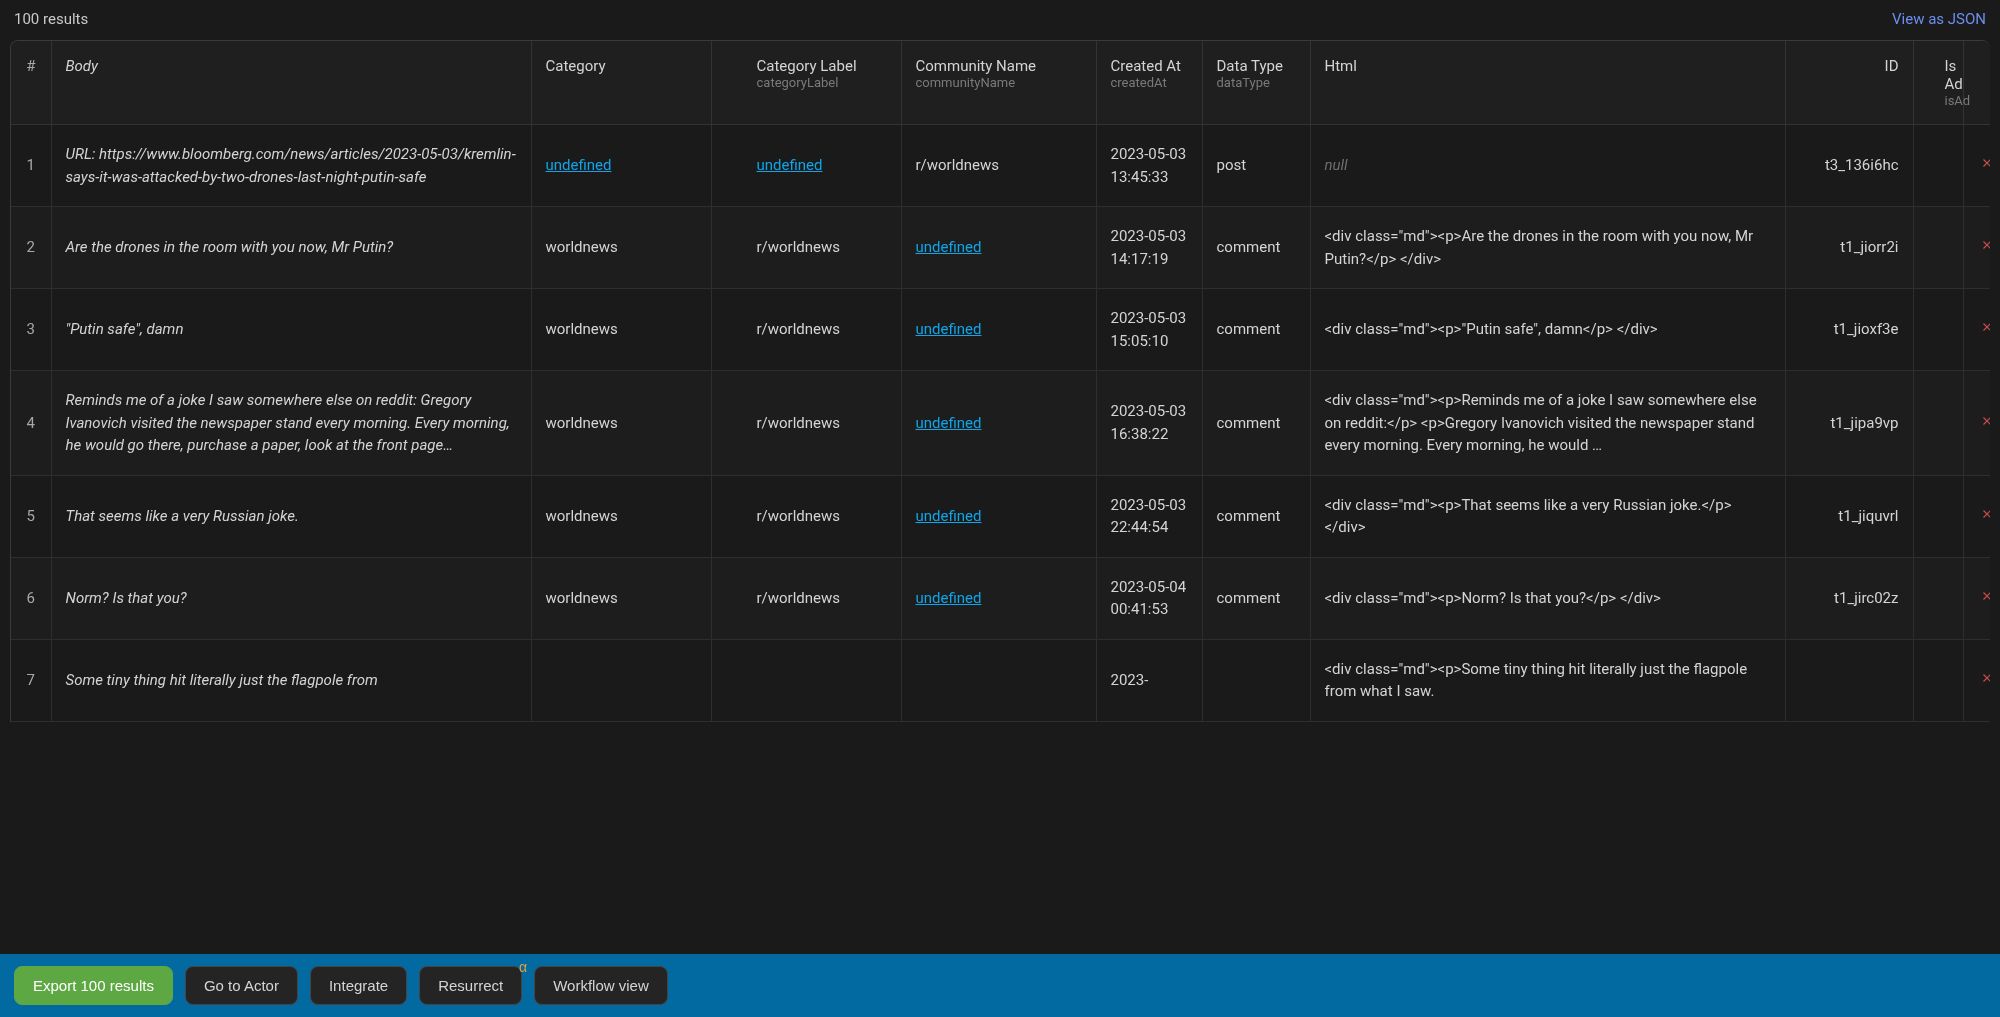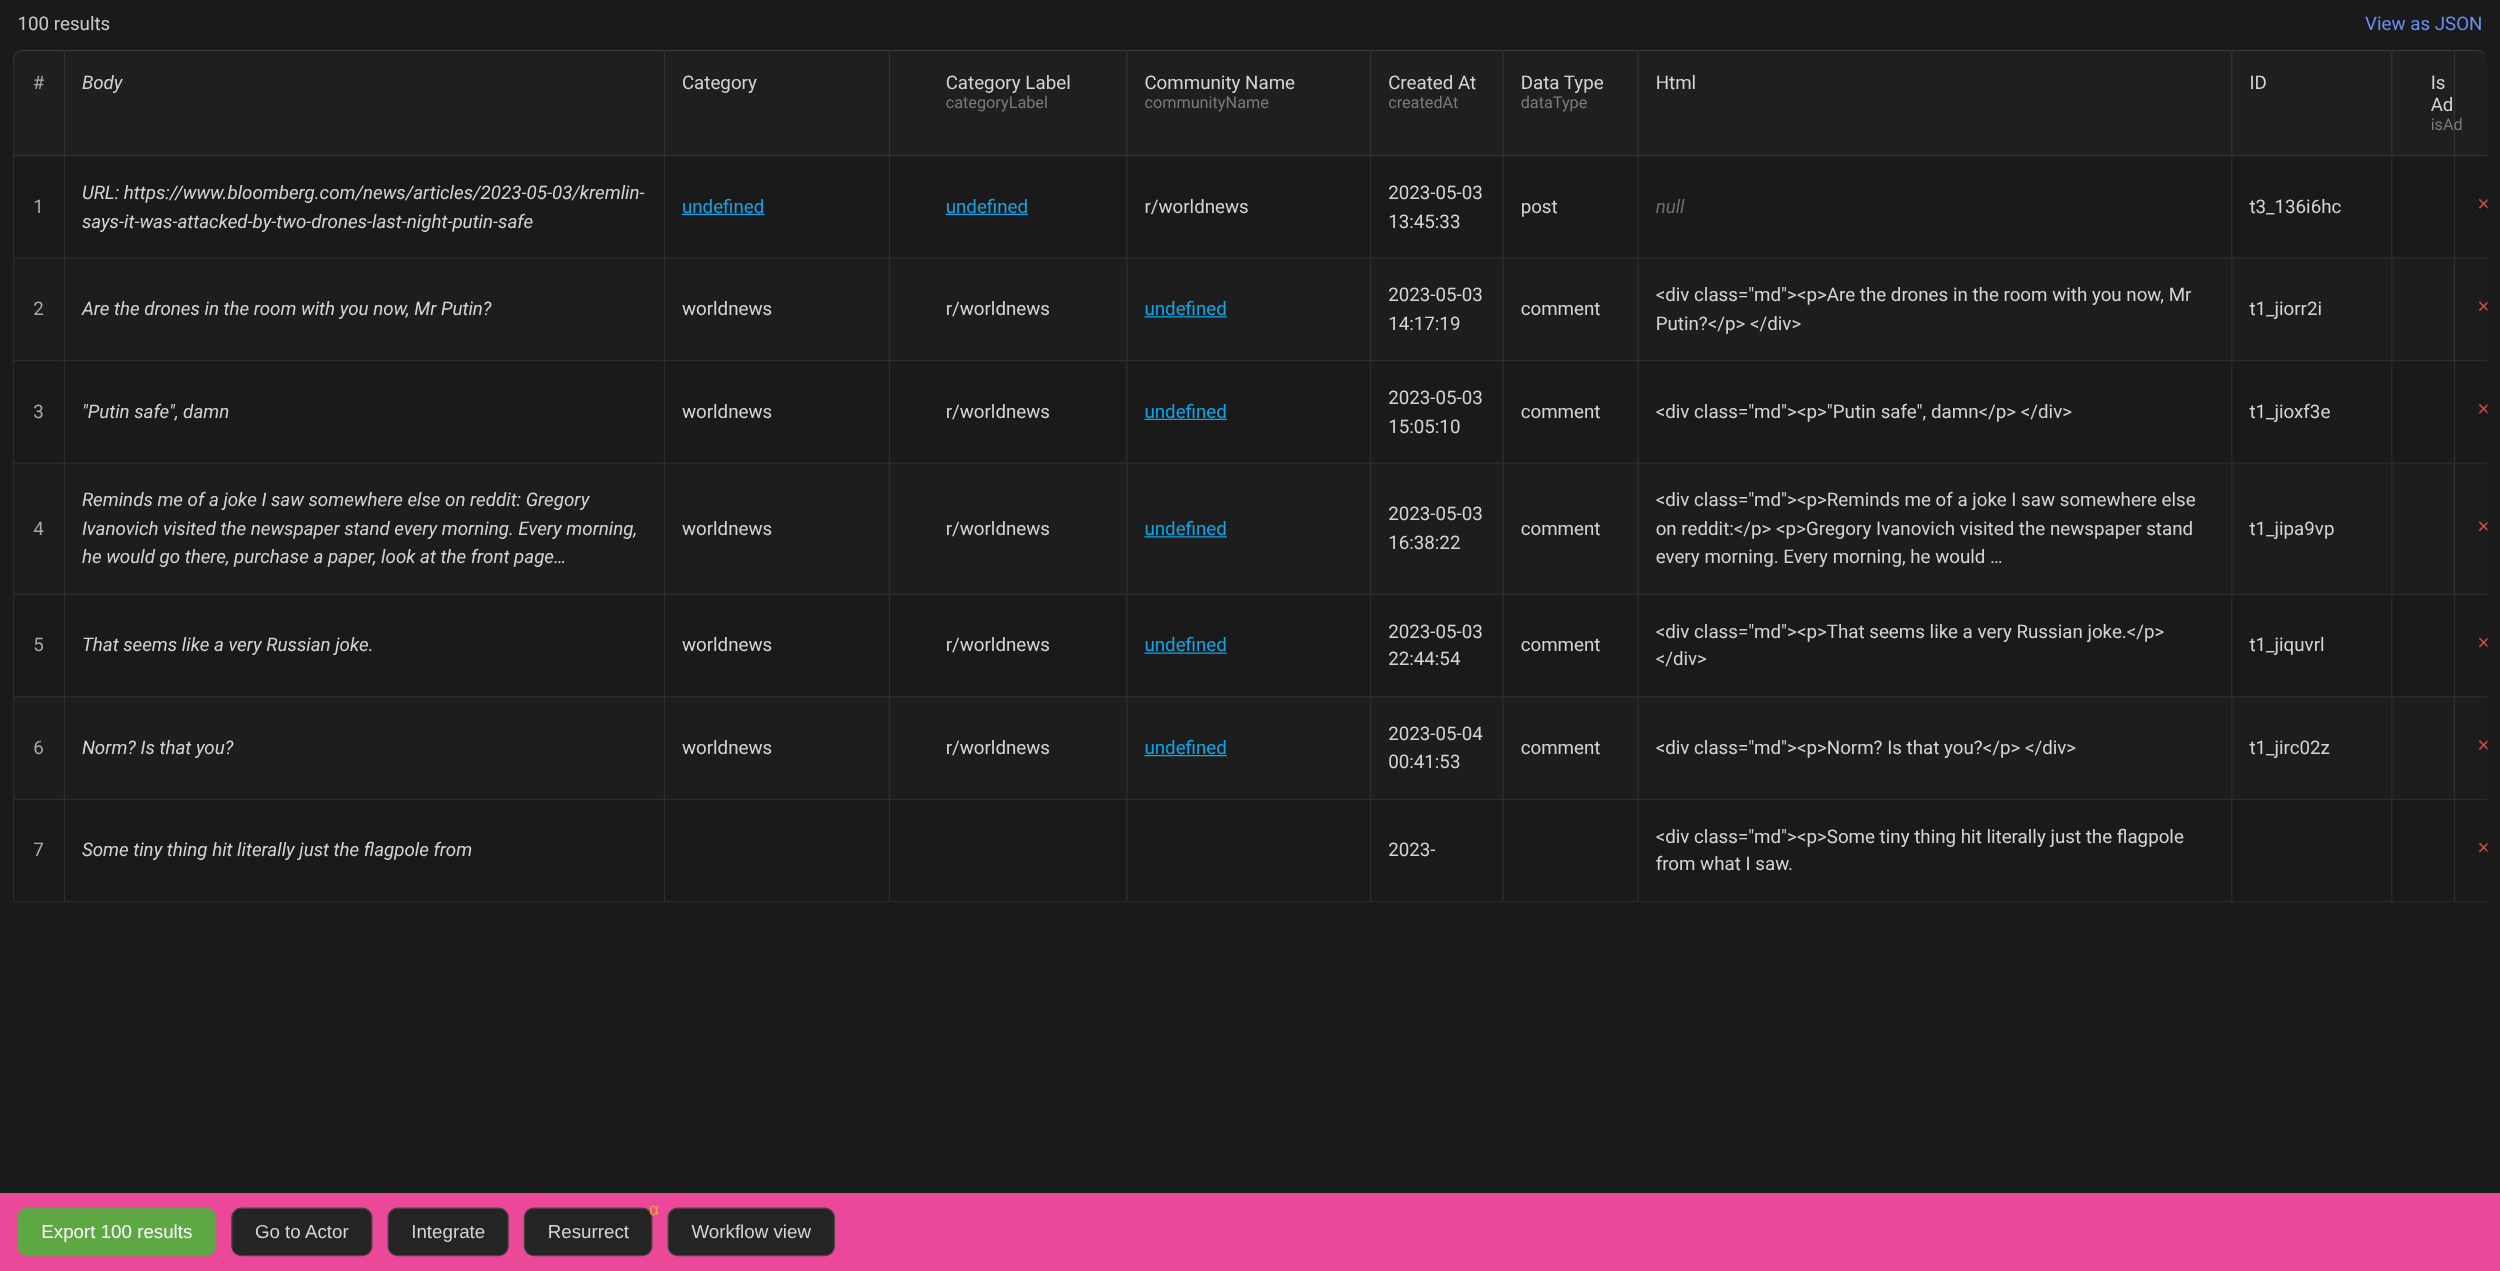--- a/index.html
+++ b/index.html
@@ -61,37 +61,37 @@
   tbody tr:nth-child(even) td { background: #1d1d1d; }
   tbody tr:nth-child(odd) td { background: #1a1a1a; }
   .col-idx { width: 40px; text-align: center; color: #a8a8a8; }
   .col-body { width: 480px; font-style: italic; }
   .col-cat { width: 180px; }
   .col-catlabel { width: 190px; padding-left: 45px; }
   .col-comm { width: 195px; }
   .col-created { width: 106px; }
   .col-dtype { width: 108px; }
   .col-html { width: 475px; }
-  .col-id { width: 128px; }
+  .col-id { width: 128px; text-align: right; }
   .col-isad { width: 50px; padding-left: 31px; }
   .col-del { width: 48px; text-align: center; }
   .undefined { color: #0ea5e9; text-decoration: underline; }
   .nullval { color: #6e6e6e; font-style: italic; }
   .delete-icon {
     width: 14px; height: 14px;
     display: inline-block;
     color: #c94f4f;
     cursor: pointer;
   }
   .delete-icon svg { width: 14px; height: 14px; stroke: #c94f4f; stroke-width: 2; }
   .bottom-bar {
     position: fixed;
     bottom: 0; left: 0; right: 0;
     padding: 12px 14px;
-    background: #ec4899;
+    background: #0369a1;
     display: flex;
     gap: 12px;
     align-items: center;
   }
   .btn {
     padding: 10px 18px;
     border-radius: 8px;
     border: 1px solid #444;
     background: #242424;
     color: #d4d4d4;

